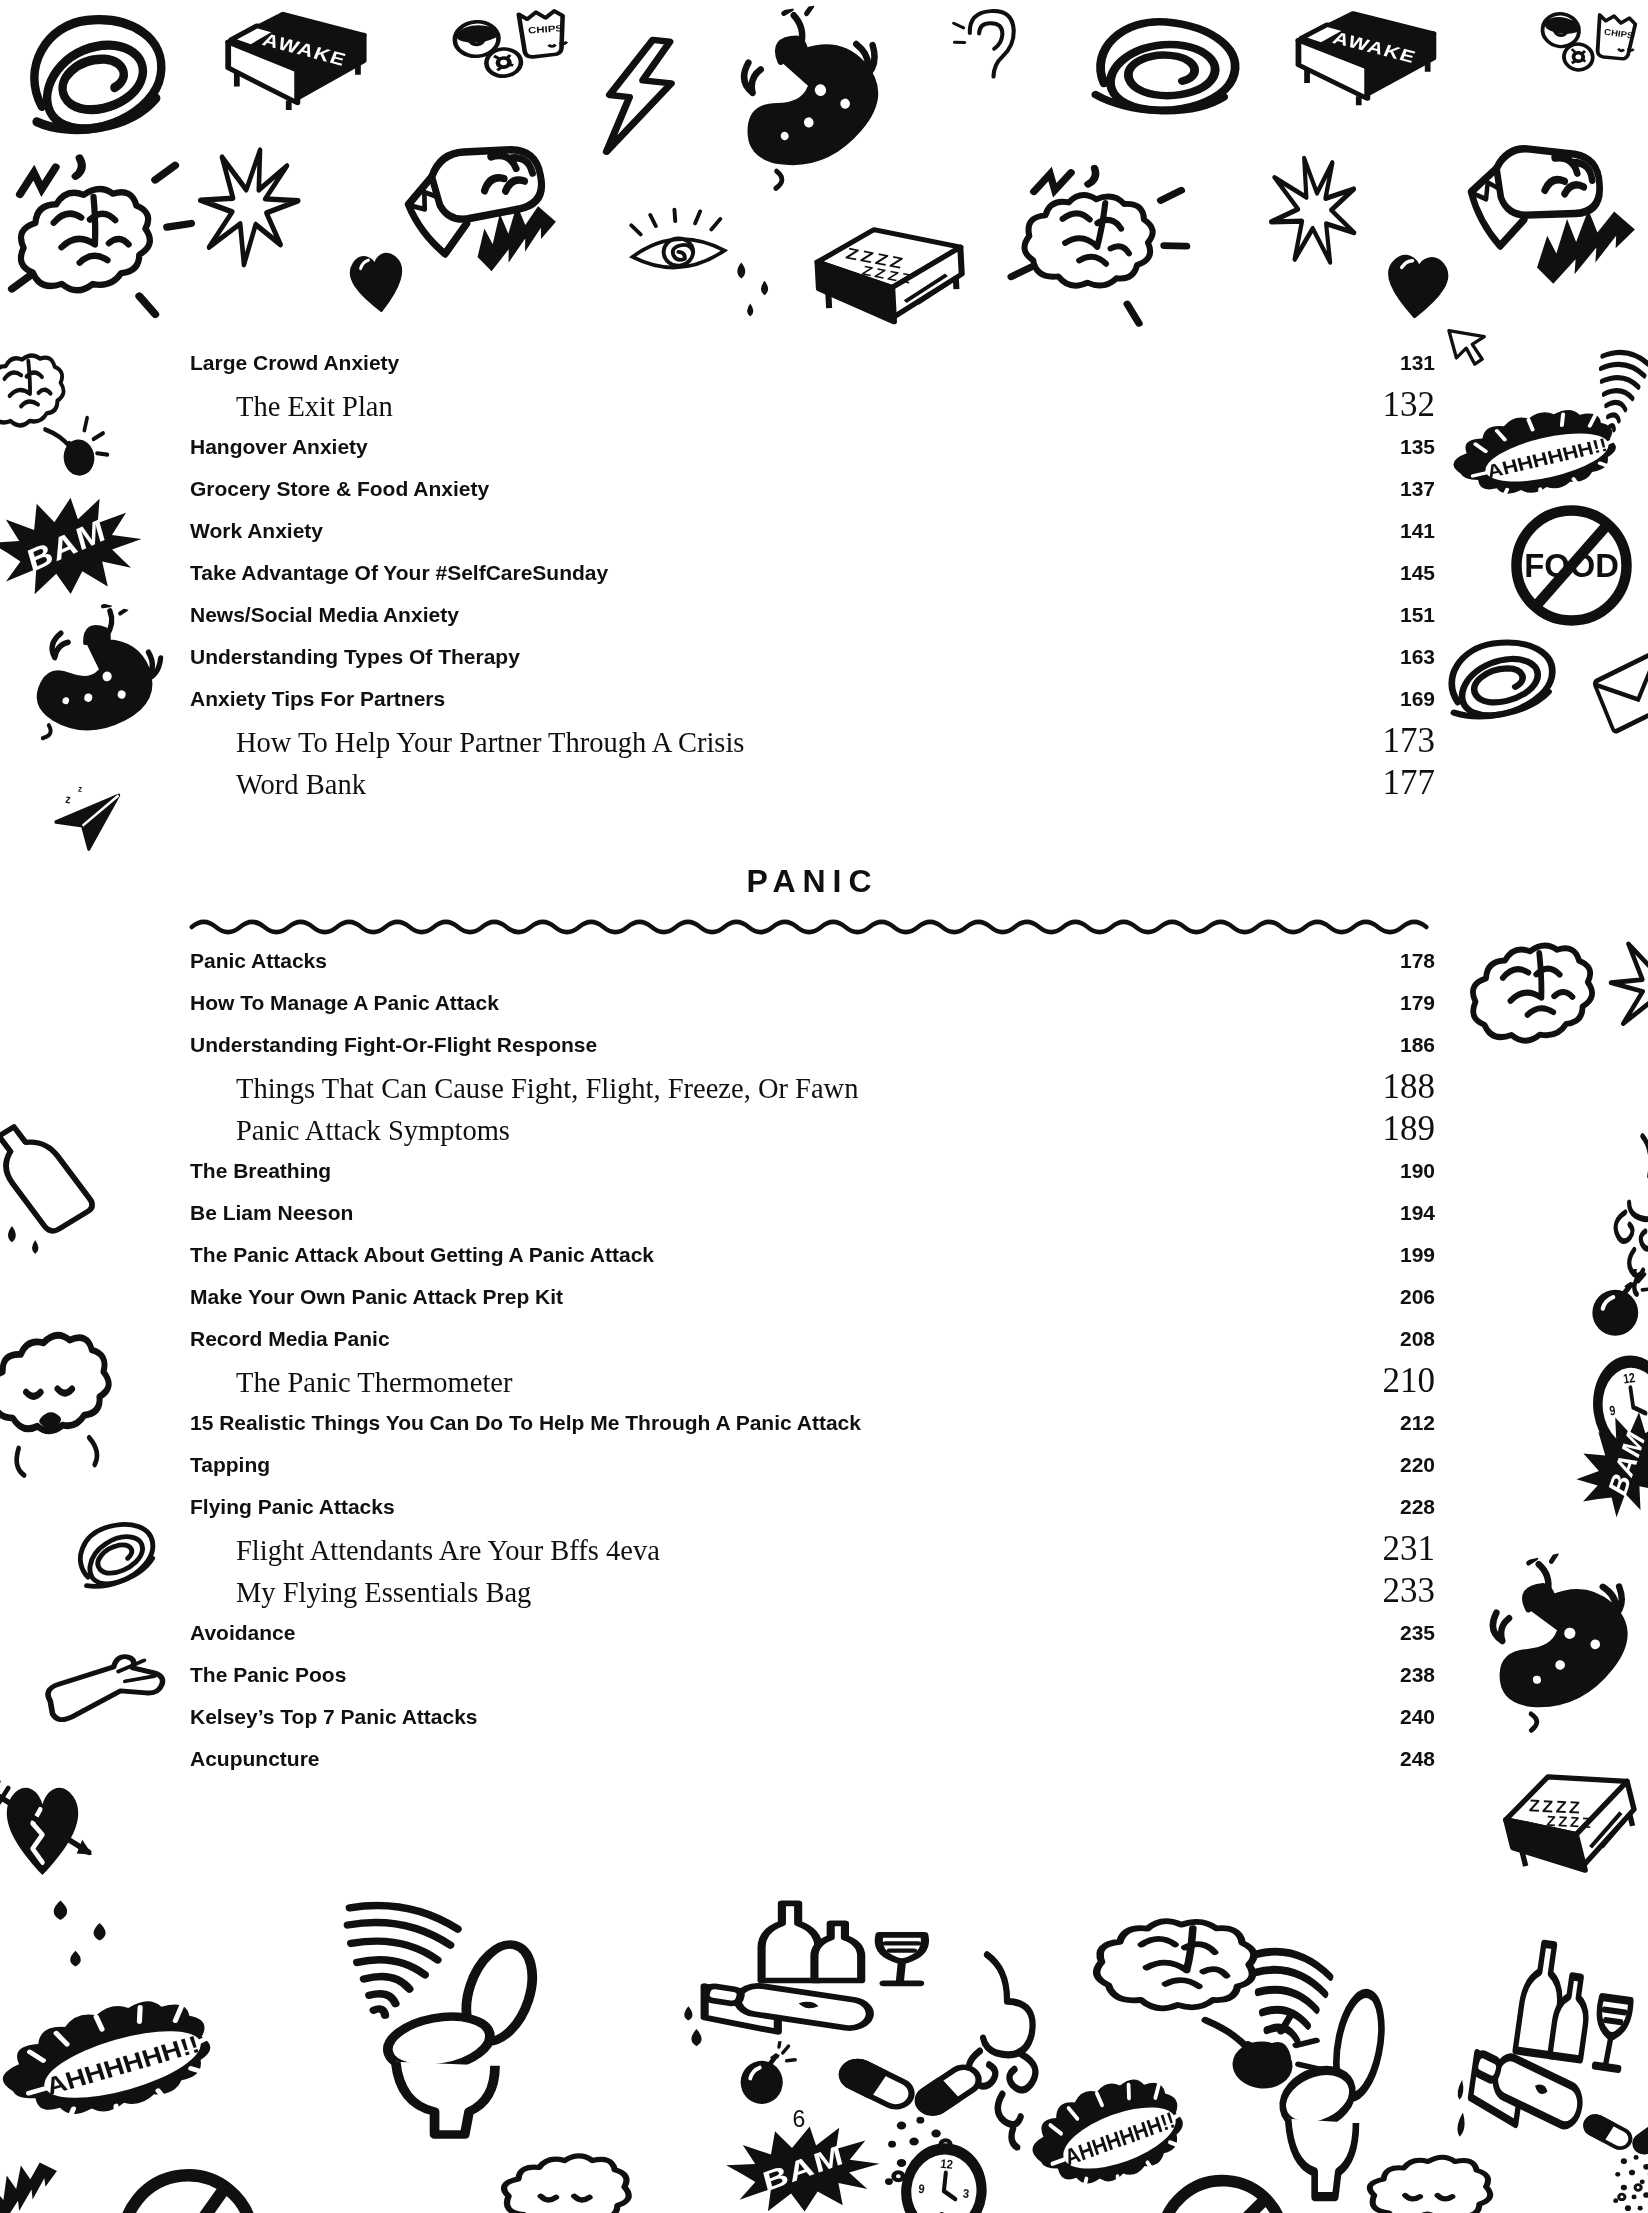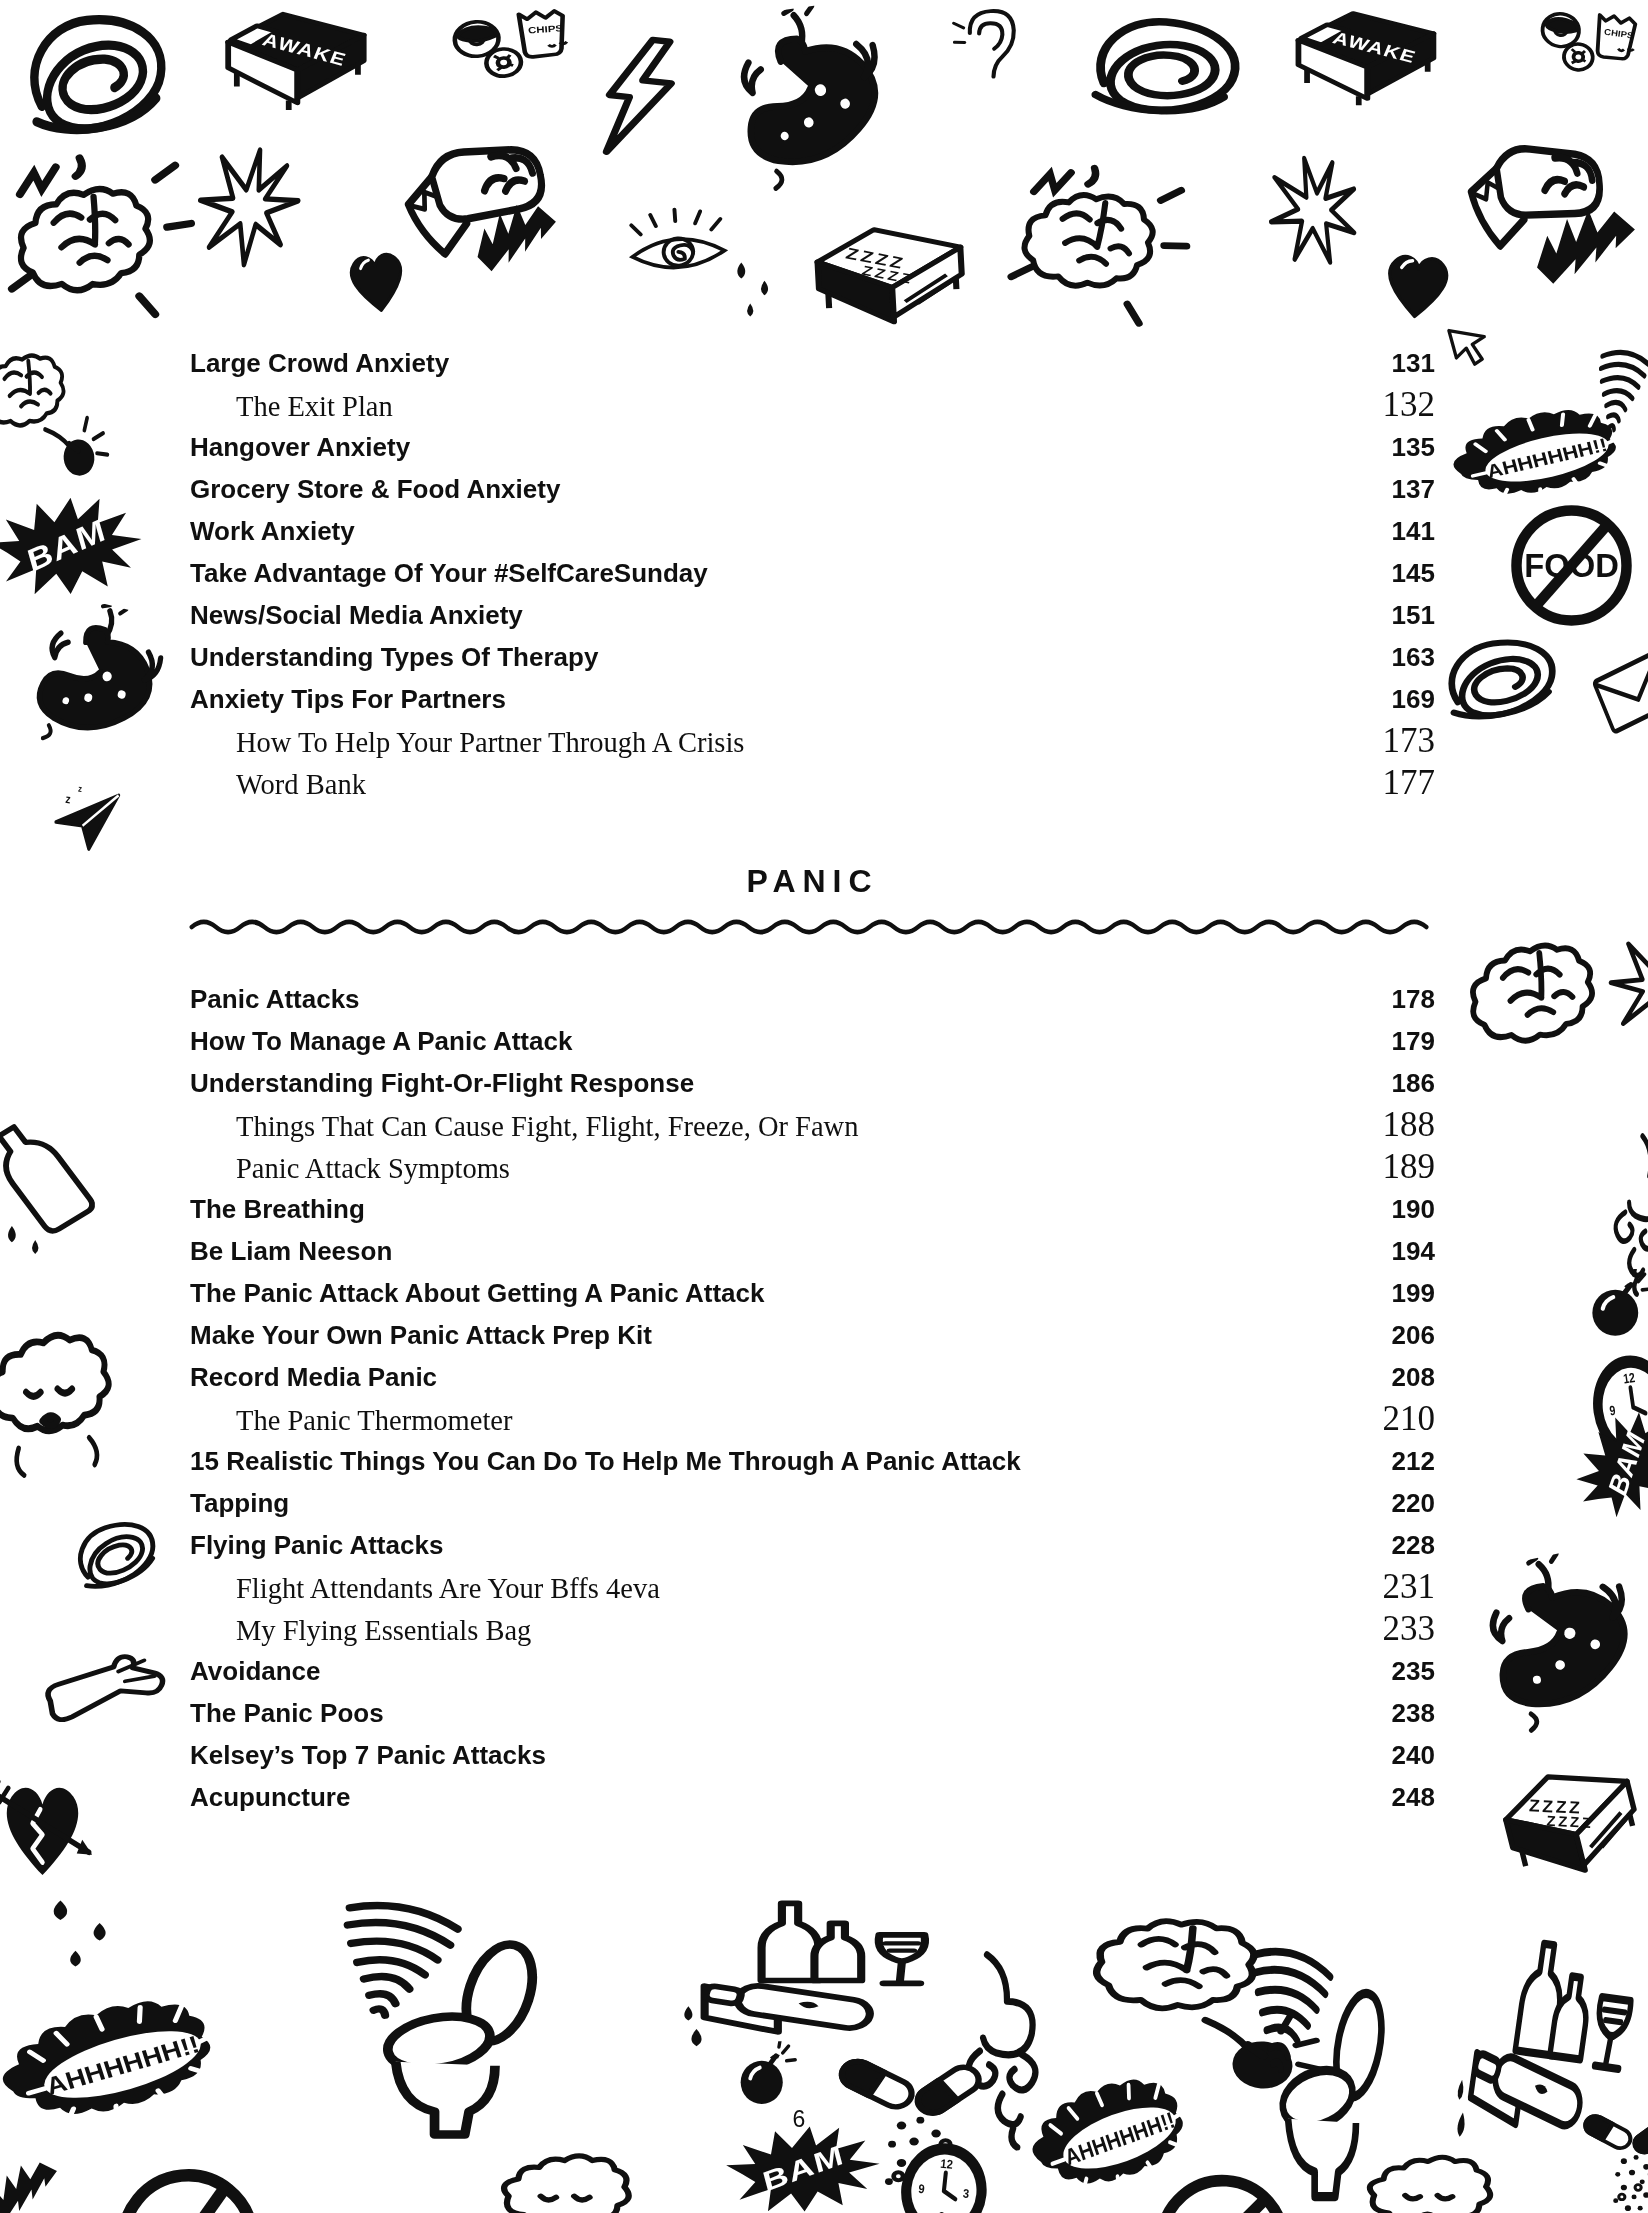--- a/index.html
+++ b/index.html
@@ -3,29 +3,29 @@
 <meta charset="utf-8">
 <style>
   html,body{margin:0;padding:0;background:#e8e8e8}
   .page{position:relative;width:1648px;height:2214px;background:#fff;overflow:hidden;
         font-family:"Liberation Sans",sans-serif;color:#101010}
   
   .doodle{position:absolute;overflow:visible;transform:rotate(var(--r,0deg));transform-origin:50% 50%;pointer-events:none}
   
   .toc{position:absolute;left:190px;top:342px;width:1245px}
   .row{display:flex;align-items:baseline;height:42px;line-height:42px;
-       font-weight:700;font-size:26px;white-space:nowrap}
+       font-weight:700;font-size:21px;white-space:nowrap}
   .row .lbl{flex:1 1 auto}
   .row .pg{flex:0 0 auto}
   .row.sub{font-family:Liberation Serif, serif;font-weight:400;font-size:28.5px;padding-left:46px}
   .row.sub .pg{font-size:35px}
   .panic{margin-top:59px;text-align:center}
   .panic h2{margin:12px;font-size:32px;font-weight:700;letter-spacing:7px}
   .wave{display:block;width:100%;height:26px;margin-top:14px;overflow:visible}
-  section[data-section="1"]{margin-top:38px}
+  section[data-section="1"]{}
   .folio{position:absolute;left:742px;top:2106px;width:114px;text-align:center;font-size:23px;font-weight:400}
 </style>
 </head>
 <body>
 
 <div class="page">
 
   <svg width="0" height="0" style="position:absolute" aria-hidden="true">
     <defs>
       <symbol id="d-scribble" viewBox="0 0 100 80" preserveAspectRatio="none">

